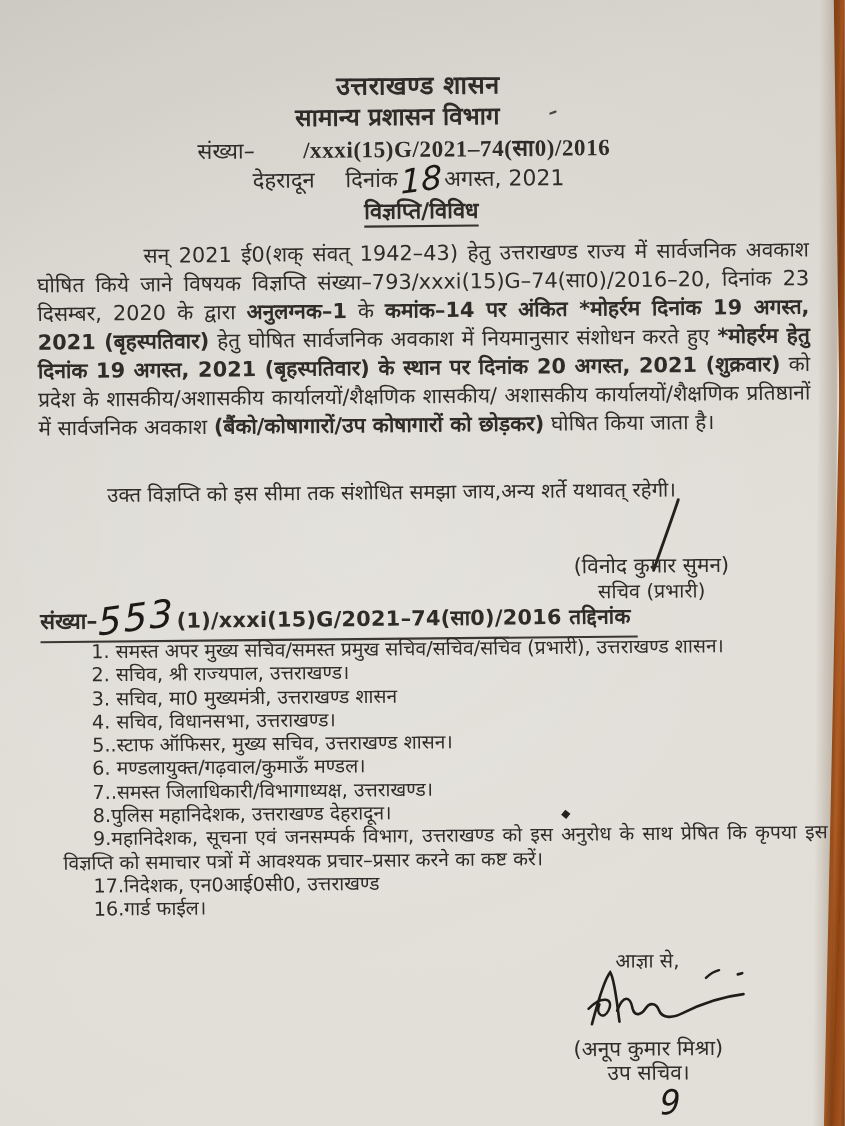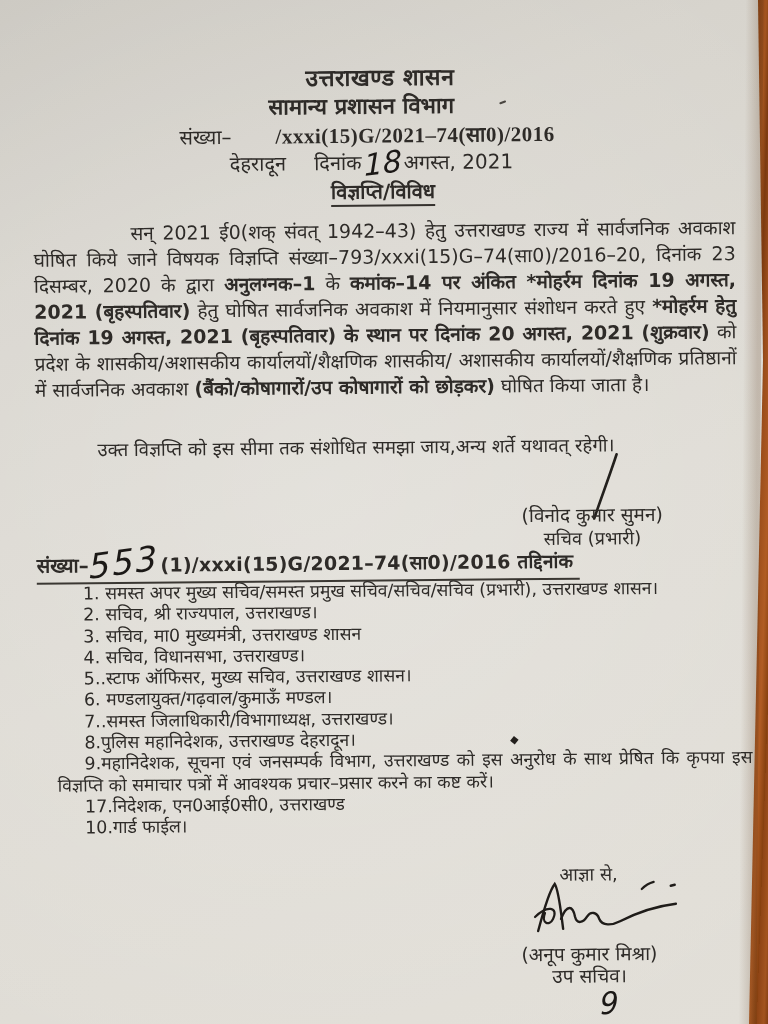--- a/index.html
+++ b/index.html
@@ -120,21 +120,21 @@
       <div class="recip"><span class="num">1.</span><span> समस्त अपर मुख्य सचिव/समस्त प्रमुख सचिव/सचिव/सचिव (प्रभारी), उत्तराखण्ड शासन।</span></div>
       <div class="recip"><span class="num">2.</span><span> सचिव, श्री राज्यपाल, उत्तराखण्ड।</span></div>
       <div class="recip"><span class="num">3.</span><span> सचिव, मा0 मुख्यमंत्री, उत्तराखण्ड शासन</span></div>
       <div class="recip"><span class="num">4.</span><span> सचिव, विधानसभा, उत्तराखण्ड।</span></div>
       <div class="recip"><span class="num">5..</span><span>स्टाफ ऑफिसर, मुख्य सचिव, उत्तराखण्ड शासन।</span></div>
       <div class="recip"><span class="num">6.</span><span> मण्डलायुक्त/गढ़वाल/कुमाऊँ मण्डल।</span></div>
       <div class="recip"><span class="num">7..</span><span>समस्त जिलाधिकारी/विभागाध्यक्ष, उत्तराखण्ड।</span></div>
       <div class="recip"><span class="num">8.</span><span>पुलिस महानिदेशक, उत्तराखण्ड देहरादून।</span></div>
       <div class="recip recip-9"><span class="num">9.</span><span>महानिदेशक, सूचना एवं जनसम्पर्क विभाग, उत्तराखण्ड को इस अनुरोध के साथ प्रेषित कि कृपया इस विज्ञप्ति को समाचार पत्रों में आवश्यक प्रचार–प्रसार करने का कष्ट करें।</span></div>
       <div class="recip"><span class="num">17.</span><span>निदेशक, एन0आई0सी0, उत्तराखण्ड</span></div>
-      <div class="recip"><span class="num">10.</span><span>गार्ड फाईल।</span></div>
+      <div class="recip"><span class="num">16.</span><span>गार्ड फाईल।</span></div>
     </div>
 
     <div class="abs closing">
       <div>आज्ञा से,</div>
       <div class="nm">(अनूप कुमार मिश्रा)</div>
       <div class="tt">उप सचिव।</div>
       <div class="hw hw-mark">9</div>
     </div>
 
     <svg class="ink" width="170" height="62" style="left:524px;top:882px">

